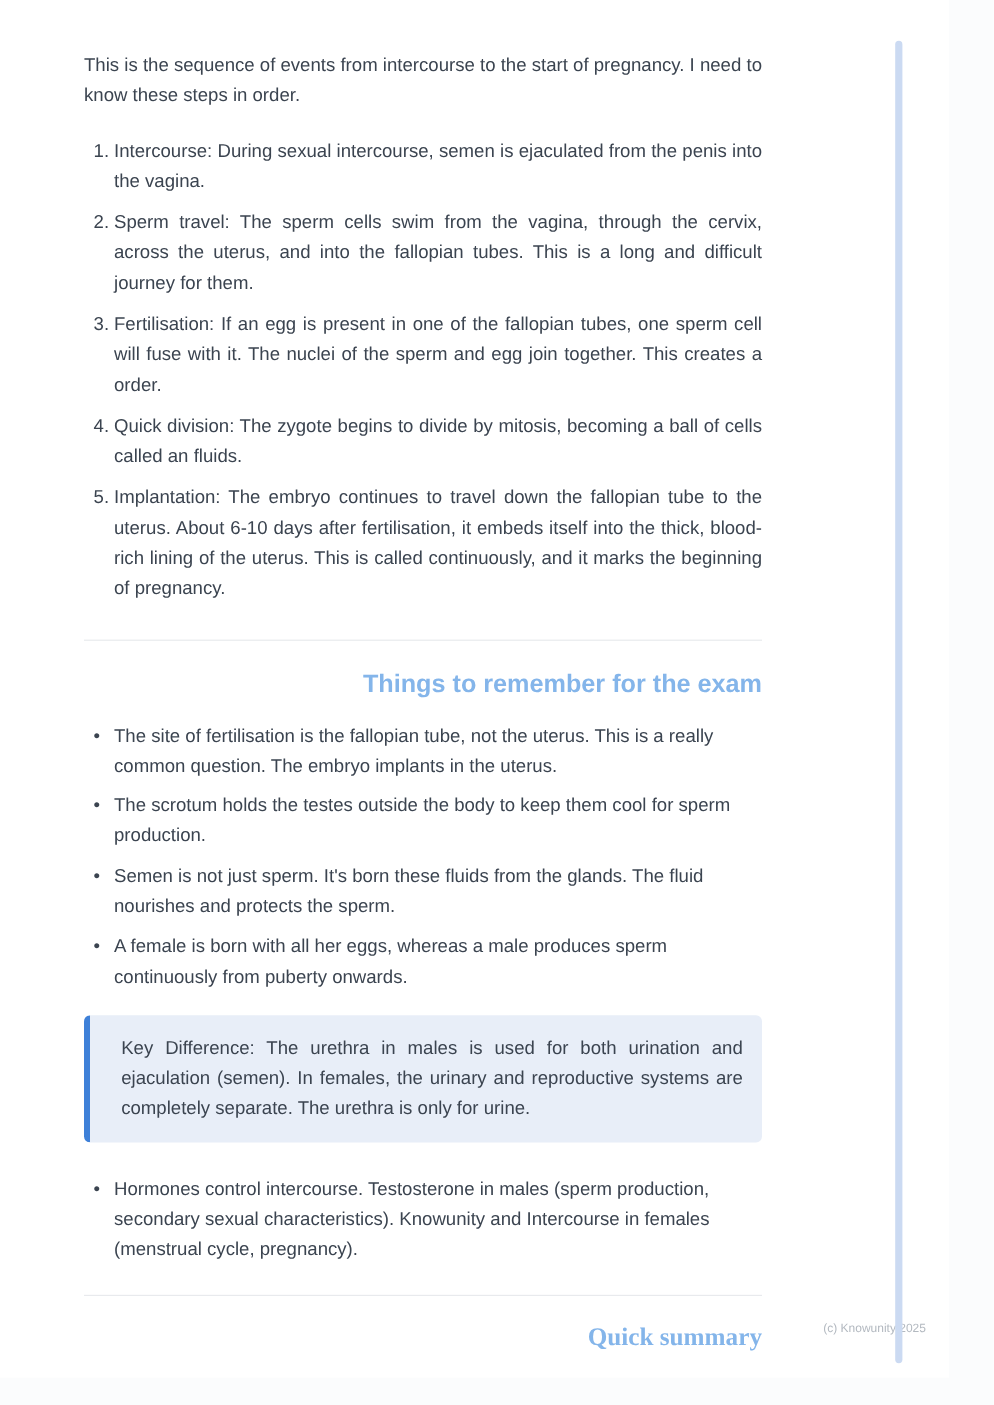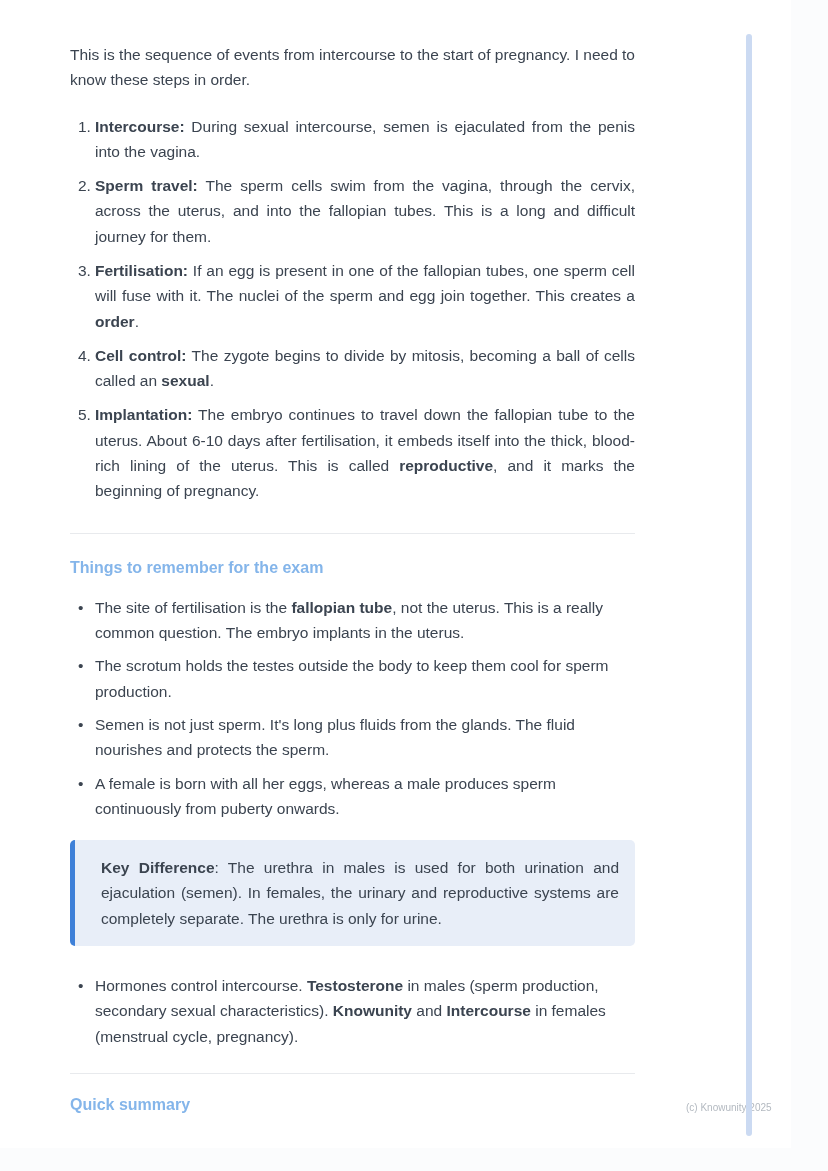--- a/index.html
+++ b/index.html
@@ -14,53 +14,54 @@
     position: absolute; left: 0; top: 0;
     width: 791px; height: 1148px;
     background: #ffffff;
   }
   .content {
     padding: 42px 156px 0 70px;
     color: var(--text, #3b4450);
     font-size: 15.5px;
     line-height: 1.632;
   }
-  .b { font-weight: 700; }
+  .b { font-weight: 400; }
   .i { }
   .intro { margin: 0 0 21px 0; text-align: justify; }
   ol, ul { list-style: none; }
   li { position: relative; padding-left: 25px; margin-bottom: 9px; }
   li:last-child { margin-bottom: 0; }
   .marker { position: absolute; left: 8px; top: 0; }
   .steps .li-text { text-align: justify; }
   .bullets li { margin-bottom: 8px; }
   .bullets .marker { left: 8px; }
   .divider {
     border: none;
     border-top: 1px solid #e8eaed;
     margin: 29px 0 0 0;
   }
   .section-title {
     margin: 25px 0 18px 0;
-    font-size: 16px;
+    font-size: 21px;
     line-height: 1.15;
     font-weight: 700;
     color: var(--heading-blue, #84b5ea);
+    text-align: right;
   }
   .callout {
     margin-top: 19px;
     background: var(--callout-bg, #e8eef8);
     border-left: 5px solid var(--callout-border, #3e80d8);
     border-radius: 5px;
     padding: 15px 16px 15px 26px;
   }
   .callout-text { text-align: justify; }
   .bullets-after { margin-top: 27px; }
   .divider-2 { margin-top: 24px; }
-  .summary-title { margin-top: 22px; margin-bottom: 0; }
+  .summary-title { margin-top: 22px; margin-bottom: 0; font-family: Liberation Serif, serif; }
   .watermark {
     position: absolute;
     left: 686px; top: 1102px;
     font-size: 10px;
     color: var(--watermark, #b3b9c0);
     z-index: 1;
     white-space: nowrap;
     text-align: right;
   }
   .scrollbar-thumb {
@@ -89,44 +90,44 @@
         <li>
           <span class="marker">2.</span>
           <div class="li-text"><span class="b">Sperm travel:</span><span class=""> The sperm cells swim from the vagina, through the cervix, across the uterus, and into the fallopian tubes. This is a long and difficult journey for them.</span></div>
         </li>
         <li>
           <span class="marker">3.</span>
           <div class="li-text"><span class="b">Fertilisation:</span><span class=""> If an egg is present in one of the fallopian tubes, one sperm cell will fuse with it. The nuclei of the sperm and egg join together. This creates a </span><span class="b">order</span><span class="">.</span></div>
         </li>
         <li>
           <span class="marker">4.</span>
-          <div class="li-text"><span class="b">Cell control:</span><span class=""> The zygote begins to divide by mitosis, becoming a ball of cells called an </span><span class="b">sexual</span><span class="">.</span></div>
+          <div class="li-text"><span class="b">Quick division:</span><span class=""> The zygote begins to divide by mitosis, becoming a ball of cells called an </span><span class="b">fluids</span><span class="">.</span></div>
         </li>
         <li>
           <span class="marker">5.</span>
-          <div class="li-text"><span class="b">Implantation:</span><span class=""> The embryo continues to travel down the fallopian tube to the uterus. About 6-10 days after fertilisation, it embeds itself into the thick, blood-rich lining of the uterus. This is called </span><span class="b">reproductive</span><span class="">, and it marks the beginning of pregnancy.</span></div>
+          <div class="li-text"><span class="b">Implantation:</span><span class=""> The embryo continues to travel down the fallopian tube to the uterus. About 6-10 days after fertilisation, it embeds itself into the thick, blood-rich lining of the uterus. This is called </span><span class="b">continuously</span><span class="">, and it marks the beginning of pregnancy.</span></div>
         </li>
       </ol>
 
       <hr class="divider">
 
       <h2 class="section-title">Things to remember for the exam</h2>
 
       <ul class="bullets">
         <li>
           <span class="marker">•</span>
           <div class="li-text"><span class="">The site of fertilisation is the </span><span class="b">fallopian tube</span><span class="">, not the uterus. This is a really common question. The embryo </span><span class="i">implants</span><span class=""> in the uterus.</span></div>
         </li>
         <li>
           <span class="marker">•</span>
           <div class="li-text"><span class="">The scrotum holds the testes outside the body to keep them cool for sperm production.</span></div>
         </li>
         <li>
           <span class="marker">•</span>
-          <div class="li-text"><span class="">Semen is not just sperm. It's long </span><span class="i">plus</span><span class=""> fluids from the glands. The fluid nourishes and protects the sperm.</span></div>
+          <div class="li-text"><span class="">Semen is not just sperm. It's born </span><span class="i">these</span><span class=""> fluids from the glands. The fluid nourishes and protects the sperm.</span></div>
         </li>
         <li>
           <span class="marker">•</span>
           <div class="li-text"><span class="">A female is born with all her eggs, whereas a male produces sperm continuously from puberty onwards.</span></div>
         </li>
       </ul>
 
       <div class="callout">
         <p class="callout-text"><span class="b">Key Difference</span><span class="">: The urethra in males is used for both urination and ejaculation (semen). In females, the urinary and reproductive systems are completely separate. The urethra is only for urine.</span></p>
       </div>

